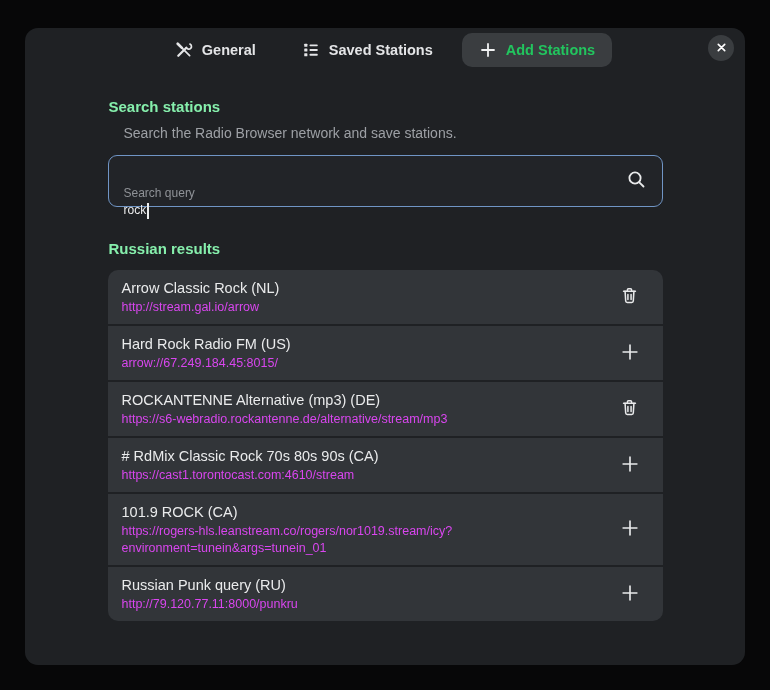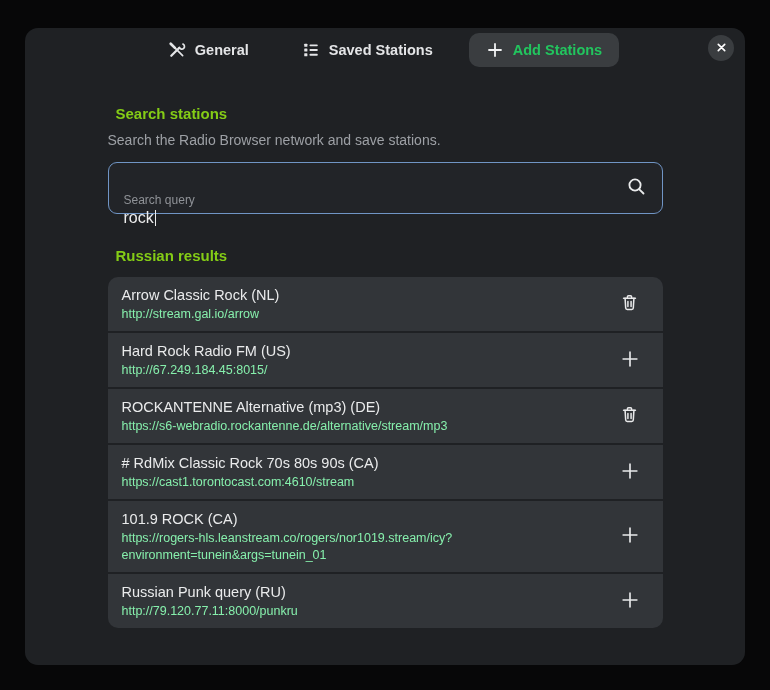--- a/index.html
+++ b/index.html
@@ -15,62 +15,62 @@
     position: absolute; left: 25px; top: 28px;
     width: 720px; height: 637px;
     background: #1f2124;
     border-radius: 13px;
     overflow: hidden;
   }
   
   .tabbar {
     position: relative;
     display: flex; justify-content: center; align-items: center;
-    gap: 19px;
+    gap: 12px;
     padding-top: 3px; height: 41px;
   }
   .tab {
     display: flex; align-items: center; gap: 9px;
     color: #e4e5e7; font-weight: bold; font-size: 14.5px;
     height: 34px; padding: 0 17px; border-radius: 10px;
     cursor: pointer; user-select: none;
   }
   .tab.active { background: #3a3d40; color: #22c55e; }
   .tab svg { display: block; }
   .close-btn {
     position: absolute; top: 7px; right: 11px;
     width: 26px; height: 26px; border-radius: 50%;
     background: #3a3d40; border: none; padding: 0;
     display: flex; align-items: center; justify-content: center;
     cursor: pointer;
   }
   
   .content { width: 555px; margin: 0 auto; padding-top: 28px; }
   .sec-heading {
-    margin: 8px; color: #84cc16;
+    margin: 1px; color: #86efac;
     font-size: 15px; font-weight: bold; line-height: 18px;
   }
   .subtitle {
-    margin: 9px 0 0; color: #9da0a5;
+    margin: 9px 16px 0; color: #9da0a5;
     font-size: 14px; line-height: 17px;
   }
   
   .searchbox {
     margin-top: 13px; height: 52px;
     background: #222428;
     border: 1.5px solid #7095c5;
     border-radius: 9px;
     display: flex; align-items: center;
     padding: 0 15px;
     cursor: text;
   }
   .searchbox .fields { flex: 1; }
   .flabel { color: #8f9297; font-size: 12px; line-height: 15px; margin-top: 44px; }
   .fvalue {
-    color: #ededee; font-size: 16px; line-height: 19px;
+    color: #ededee; font-size: 12px; line-height: 19px;
     display: flex; align-items: center;
   }
   .caret {
     display: inline-block; width: 1.5px; height: 16px;
     background: #eceded; margin-left: 1px;
   }
   .search-icon-btn {
     background: none; border: none; padding: 0; margin: 0;
     display: flex; align-items: center; cursor: pointer;
   }
@@ -82,21 +82,21 @@
     border-radius: 10px; overflow: hidden;
   }
   .item {
     background: #323539;
     display: flex; align-items: center;
     padding: 8px 10px 8px 14px;
   }
   .item .meta { flex: 1; min-width: 0; padding-right: 8px; }
   .iname { color: #eaebec; font-size: 14.5px; line-height: 21px; }
   .iurl  {
-    color: #86efac; font-size: 12.5px; line-height: 17px;
+    color: #d946ef; font-size: 12.5px; line-height: 17px;
     max-width: 470px; word-break: break-word; overflow-wrap: break-word;
   }
   .act {
     width: 40px; height: 38px; flex-shrink: 0; margin-right: 3px;
     background: none; border: none; padding: 0;
     display: flex; align-items: center; justify-content: center;
     cursor: pointer;
   }
 </style>
 </head>
@@ -190,21 +190,21 @@
                 <path d="M10 10.6v6.6M14 10.6v6.6"></path>
               </svg>
             </span>
 
           </button>
         </div>
 
         <div class="item">
           <div class="meta">
             <div class="iname">Hard Rock Radio FM (US)</div>
-            <div class="iurl">http://67.249.184.45:8015/</div>
+            <div class="iurl">arrow://67.249.184.45:8015/</div>
           </div>
           <button class="act">
 
             <span>
               <svg width="22" height="22" viewBox="0 0 24 24" fill="none" stroke="#e9eaeb" stroke-width="1.8" stroke-linecap="round">
                 <path d="M12 4.5v15M4.5 12h15"></path>
               </svg>
             </span>
           </button>
         </div>

